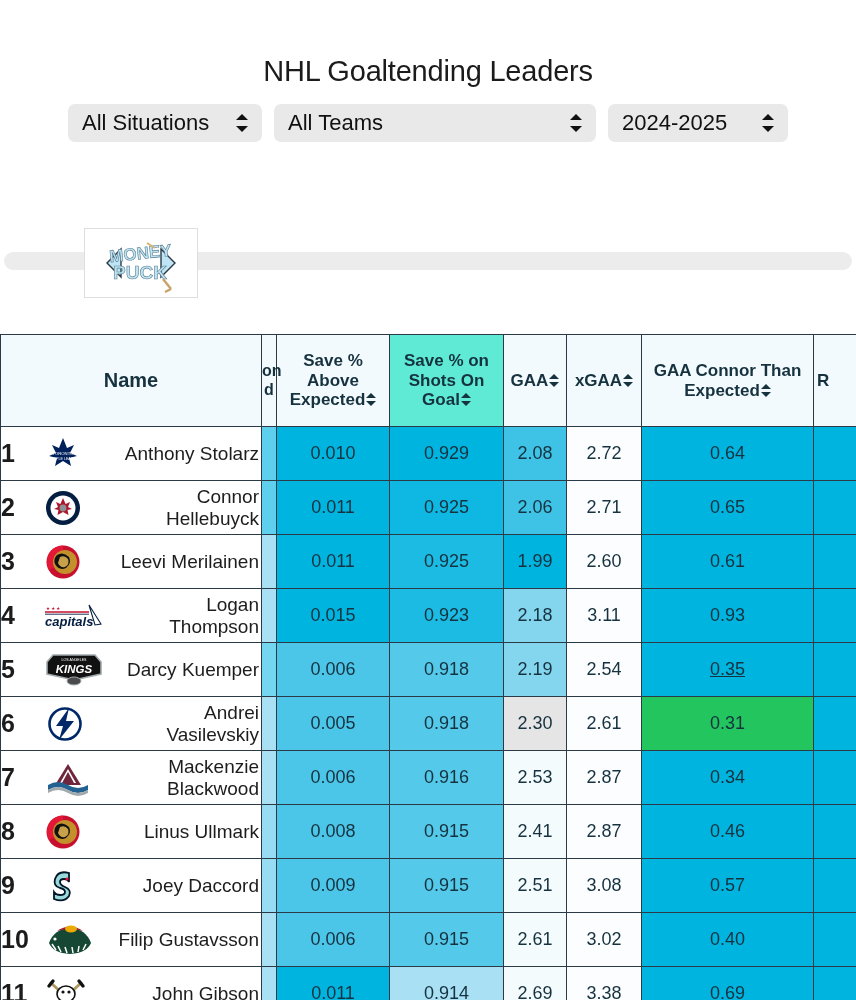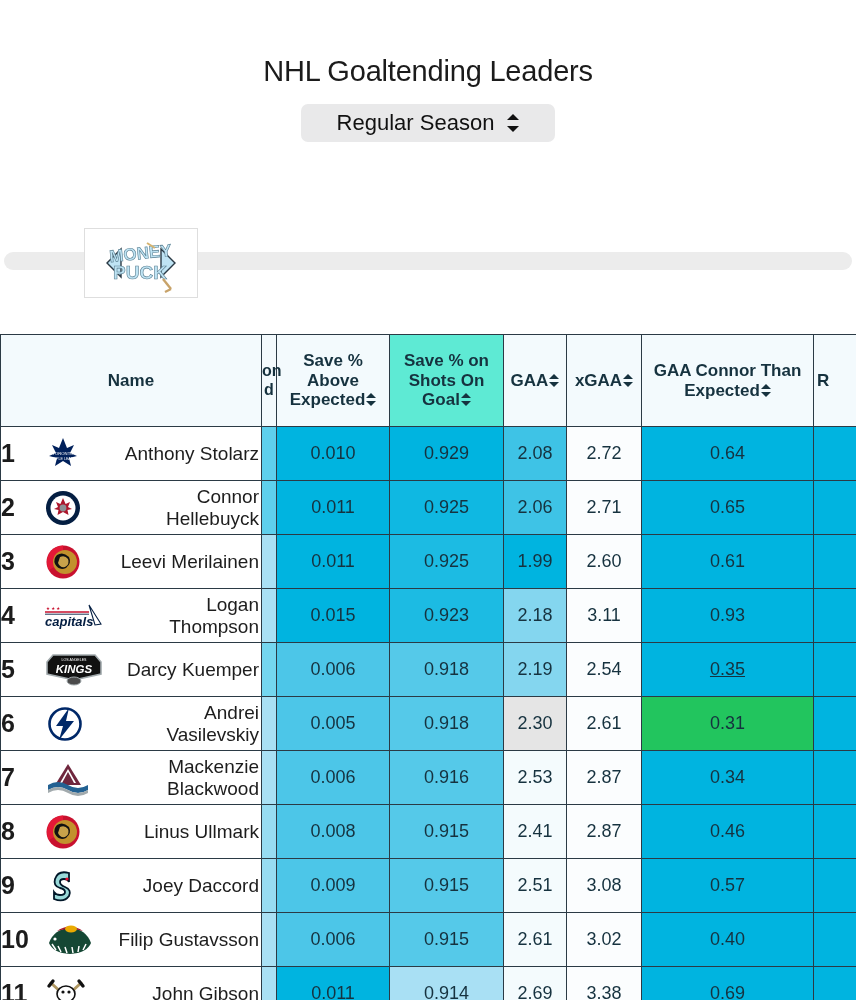--- a/index.html
+++ b/index.html
@@ -133,21 +133,21 @@
   thead th {
     background: #f3fafd;
     font-size: 17px;
     font-weight: bold;
     color: #16323f;
     height: 92px;
     padding: 2px 3px;
     line-height: 1.15;
   }
   thead th.sorted { background: #5eead4; }
-  thead th.name-col { font-size: 17px; }
+  thead th.name-col { font-size: 20px; }
 
   
   col.c-name   { width: 261px; }
   col.c-narrow { width: 15px;  }
   col.c-sae    { width: 113px; }
   col.c-ssog   { width: 114px; }
   col.c-gaa    { width: 63px;  }
   col.c-xgaa   { width: 75px;  }
   col.c-gbte   { width: 172px; }
   col.c-extra  { width: 147px; }
@@ -204,27 +204,35 @@
   .sort-ind::before { top: 1px;  border-bottom: 5px solid #16323f; }
   .sort-ind::after  { bottom: 1px; border-top: 5px solid #16323f; }
 </style>
 </head>
 <body>
 
 <div id="page">
 
   <h1 class="page-title">NHL Goaltending Leaders</h1>
 
-
   <div class="filter-row">
-    <div class="select-box type">
-      <span class="sel-label">Regular Season</span>
+    <div class="select-box situations">
+      <span class="sel-label">All Situations</span>
+      <span class="chev"></span>
+    </div>
+    <div class="select-box wide">
+      <span class="sel-label">All Teams</span>
+      <span class="chev"></span>
+    </div>
+    <div class="select-box season">
+      <span class="sel-label">2024-2025</span>
       <span class="chev"></span>
     </div>
   </div>
+
 
   <div class="slider-track"></div>
 
   <div class="logo-box">
     <svg width="112" height="68" viewBox="0 0 112 68">
       <polygon points="22,34 36,20 36,48" fill="#bfe4f4" stroke="#2b3a45" stroke-width="1.4"></polygon>
       <polygon points="90,34 76,20 76,48" fill="#bfe4f4" stroke="#2b3a45" stroke-width="1.4"></polygon>
       <text x="56" y="30" font-family="'Liberation Sans', sans-serif" font-size="17" font-weight="bold" fill="#bfe4f4" stroke="#5a7f91" stroke-width="0.6" text-anchor="middle" transform="rotate(-6 56 30)">MONEY</text>
       <text x="55" y="50" font-family="'Liberation Sans', sans-serif" font-size="19" font-weight="bold" fill="#bfe4f4" stroke="#5a7f91" stroke-width="0.6" text-anchor="middle">PUCK</text>
       <path d="M78 50 L86 60" stroke="#c8a36a" stroke-width="2.4" fill="none"></path>

